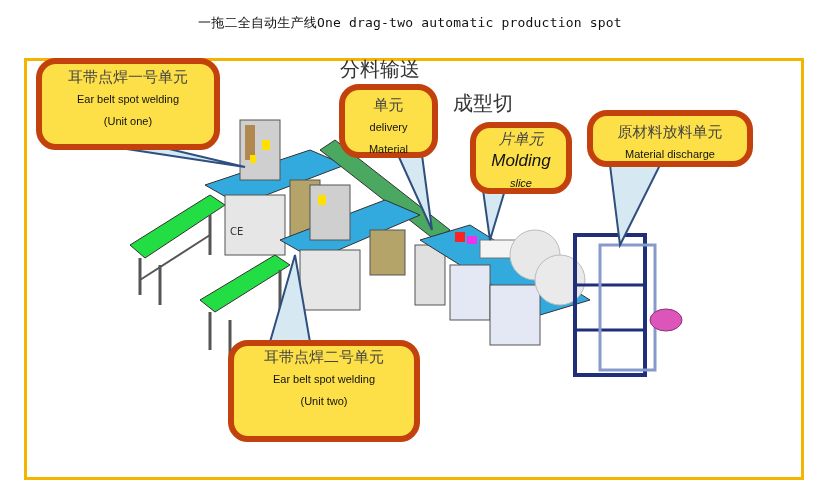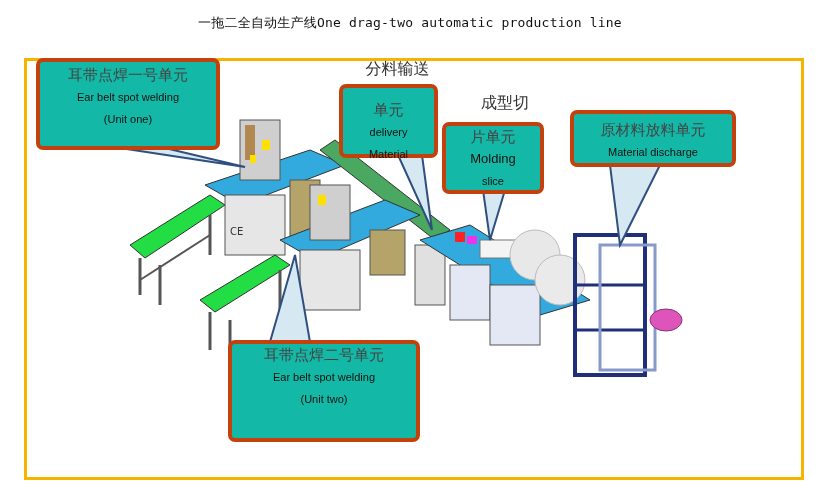--- a/index.html
+++ b/index.html
@@ -1,28 +1,28 @@
 <!DOCTYPE html>
 <html><head>
 <meta charset="utf-8">
 <style>
   html,body{margin:0;padding:0;background:#fff;}
   body{width:820px;height:489px;position:relative;overflow:hidden;font-family:"DejaVu Sans",sans-serif;}
   .title{position:absolute;left:0;top:14px;width:820px;text-align:center;font-family:"DejaVu Sans Mono",monospace;font-size:13px;color:#111;letter-spacing:0.2px;}
   .frame{position:absolute;left:24px;top:58px;width:780px;height:422px;border:3px solid #f5b400;box-sizing:border-box;}
   svg.scene{position:absolute;left:0;top:0;}
-  .callout{position:absolute;background:#14b8a6;border:4px solid #c2410c;border-radius:7px;box-sizing:border-box;text-align:center;color:#111;font-family:"Liberation Sans",sans-serif;}
+  .callout{position:absolute;background:#fde047;border:6px solid #c2410c;border-radius:20px;box-sizing:border-box;text-align:center;color:#111;font-family:"Liberation Sans",sans-serif;}
   .callout .zh{font-family:"DejaVu Serif",serif;font-size:15px;color:#444;line-height:22px;}
   .callout .en{font-size:11px;line-height:22px;}
-  .float-label{position:absolute;text-align:center;font-family:"DejaVu Serif",serif;font-size:16px;color:#333;line-height:22px;}
+  .float-label{position:absolute;text-align:left;font-family:"DejaVu Serif",serif;font-size:20px;color:#333;line-height:22px;}
 </style>
 </head>
 <body>
 
-<div class="title">一拖二全自动生产线One drag-two automatic production line</div>
+<div class="title">一拖二全自动生产线One drag-two automatic production spot</div>
 <div class="frame"></div>
 
 <svg class="scene" width="820" height="489">
 
   <g>
     <polygon points="130,245 210,195 225,205 145,258" fill="#22dd44" stroke="#333" stroke-width="1"></polygon>
     <line x1="140" y1="258" x2="140" y2="295" stroke="#555" stroke-width="3"></line>
     <line x1="160" y1="265" x2="160" y2="305" stroke="#555" stroke-width="3"></line>
     <line x1="210" y1="215" x2="210" y2="255" stroke="#555" stroke-width="3"></line>
     <line x1="140" y1="280" x2="210" y2="235" stroke="#555" stroke-width="2"></line>
@@ -87,34 +87,34 @@
   </g>
 </svg>
 
 <div class="callout" style="left:36px;top:58px;width:184px;height:92px;padding-top:2px;">
   <div class="zh">耳带点焊一号单元</div>
   <div class="en">Ear belt spot welding</div>
   <div class="en">(Unit one)</div>
 </div>
 
 <div class="float-label" style="left:340px;top:58px;width:115px;">分料输送</div>
-<div class="callout" style="left:339px;top:84px;width:99px;height:74px;padding-top:11px;">
+<div class="callout" style="left:339px;top:84px;width:99px;height:74px;padding-top:4px;">
   <div class="zh">单元</div>
   <div class="en">delivery</div>
   <div class="en">Material</div>
 </div>
 
 <div class="float-label" style="left:453px;top:92px;width:104px;">成型切</div>
-<div class="callout" style="left:442px;top:122px;width:102px;height:72px;">
+<div class="callout" style="left:470px;top:122px;width:102px;height:72px;font-style:italic;">
   <div class="zh">片单元</div>
-  <div class="en" style="font-size:13px;">Molding</div>
+  <div class="en" style="font-size:17px;">Molding</div>
   <div class="en">slice</div>
 </div>
 
-<div class="callout" style="left:570px;top:110px;width:166px;height:57px;padding-top:5px;">
+<div class="callout" style="left:587px;top:110px;width:166px;height:57px;padding-top:5px;">
   <div class="zh">原材料放料单元</div>
   <div class="en">Material discharge</div>
 </div>
 
 <div class="callout" style="left:228px;top:340px;width:192px;height:102px;">
   <div class="zh">耳带点焊二号单元</div>
   <div class="en">Ear belt spot welding</div>
   <div class="en">(Unit two)</div>
 </div>
 

